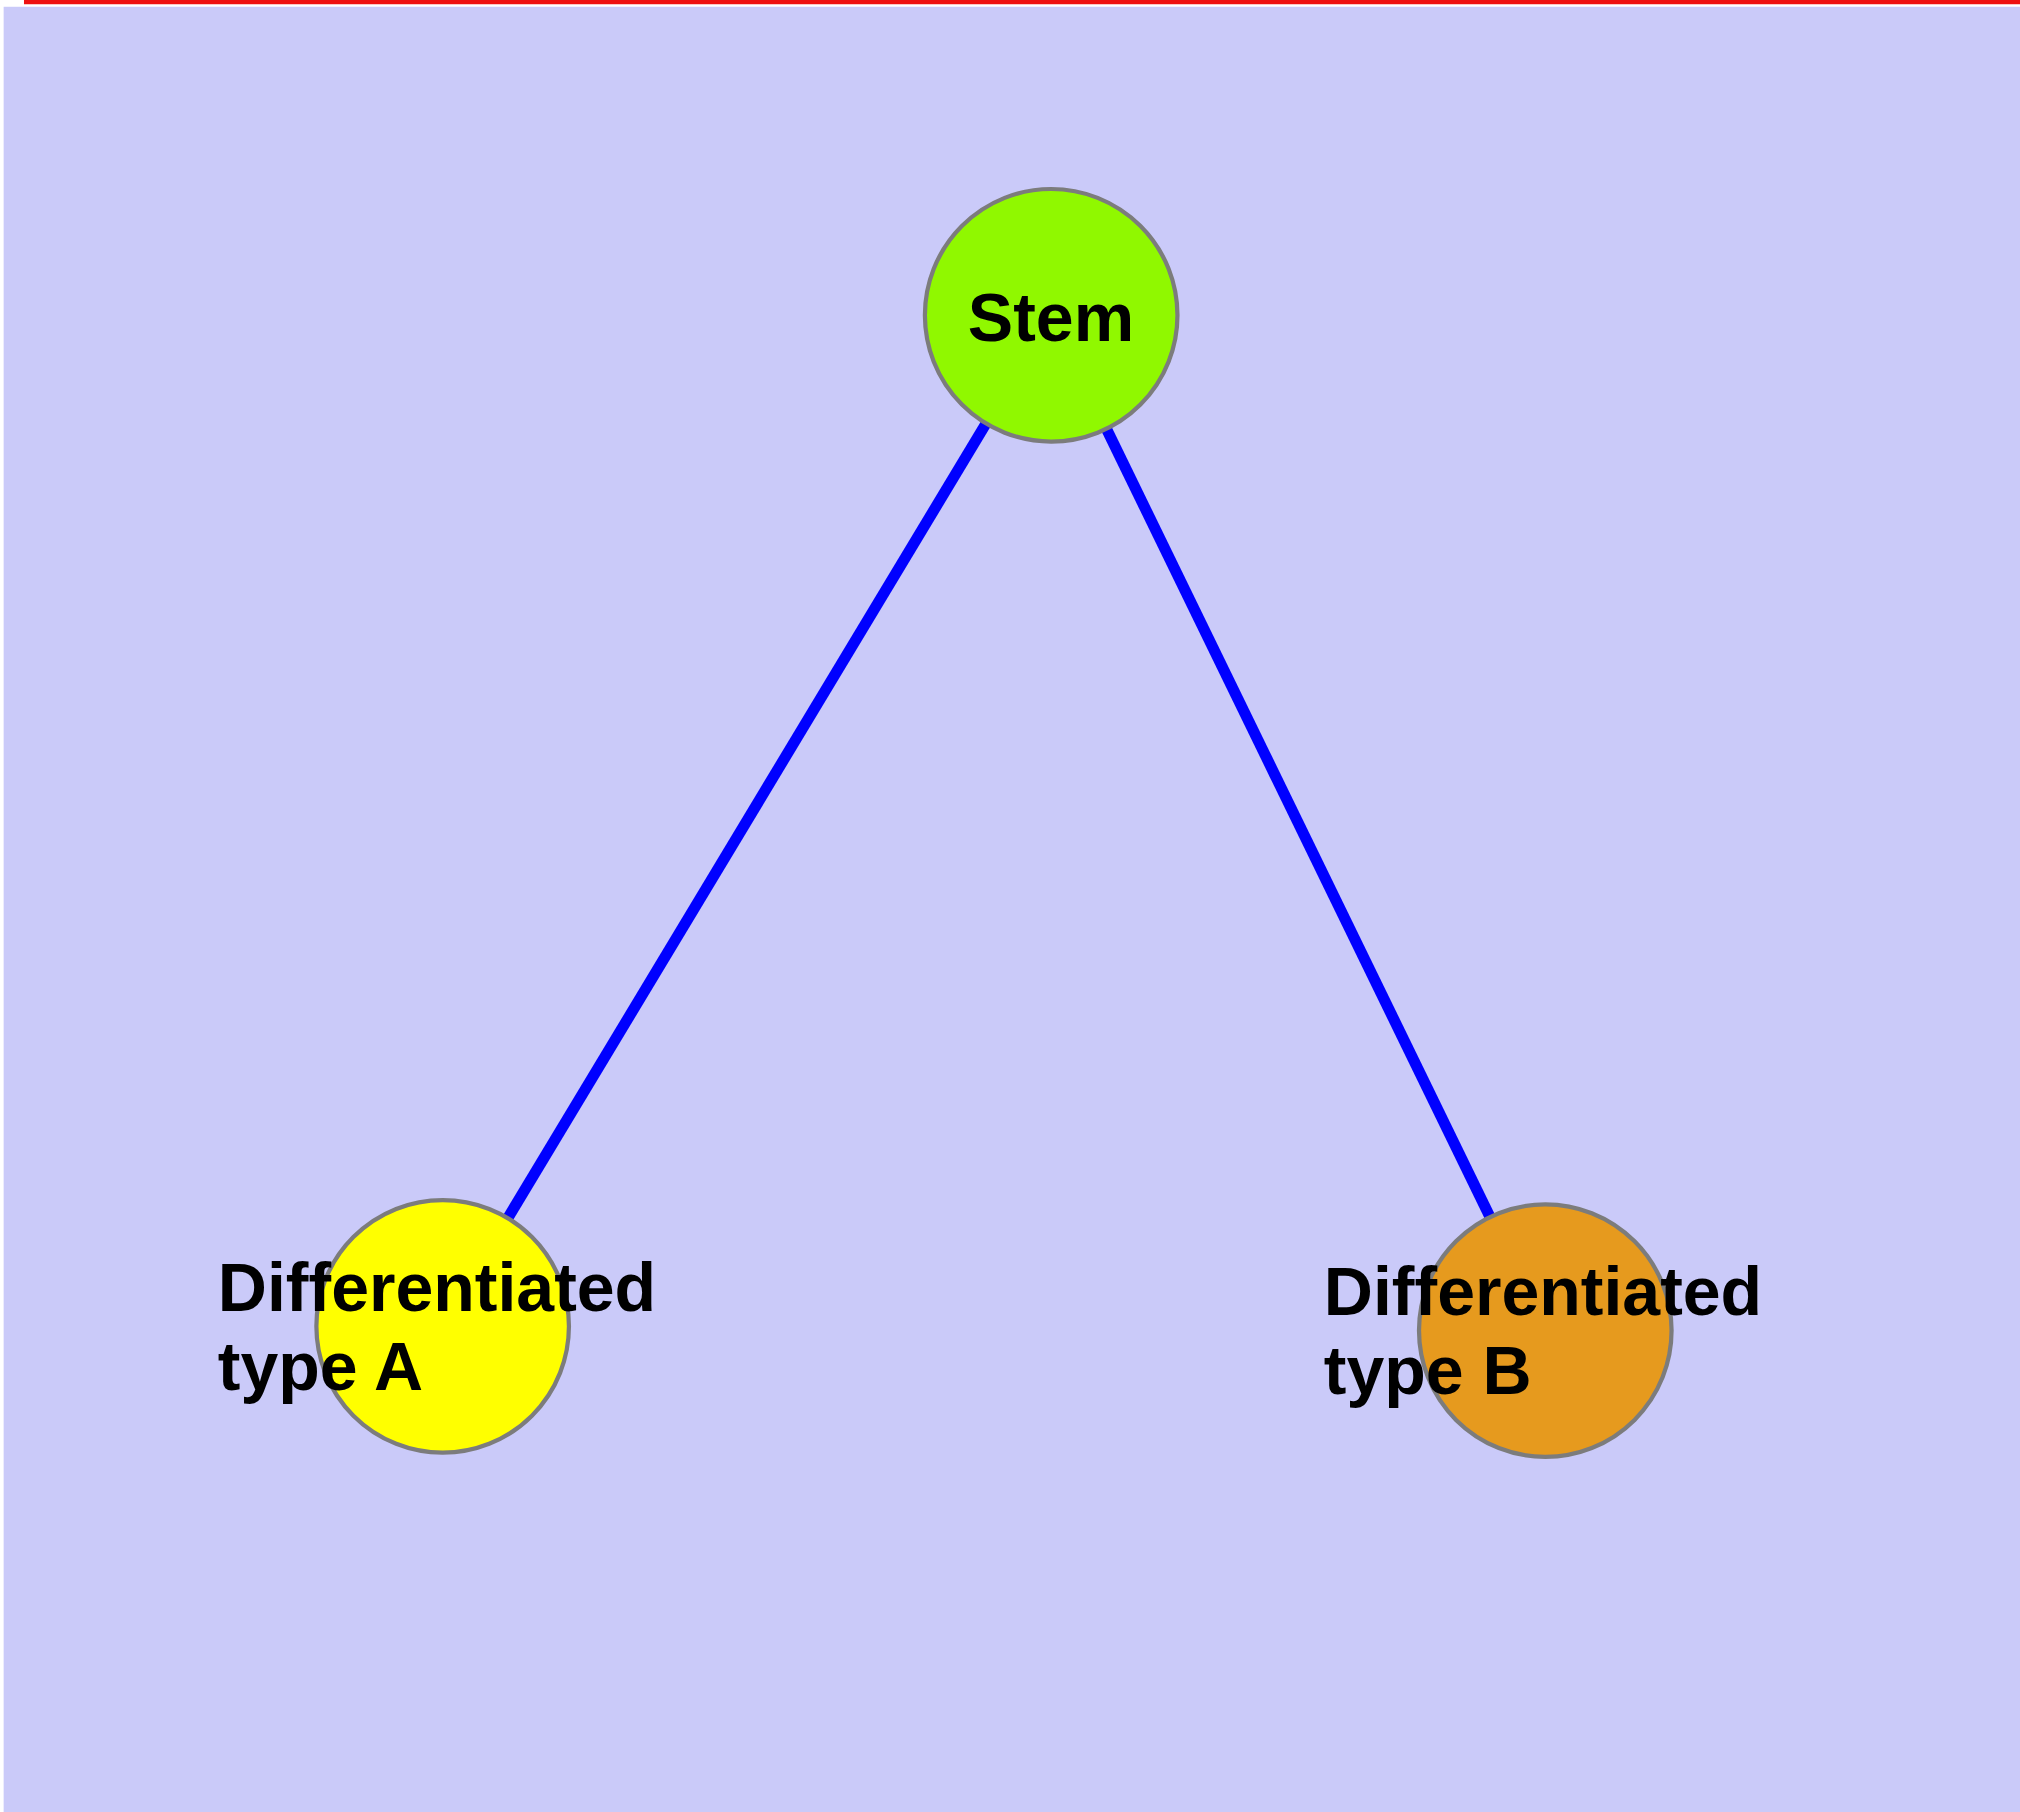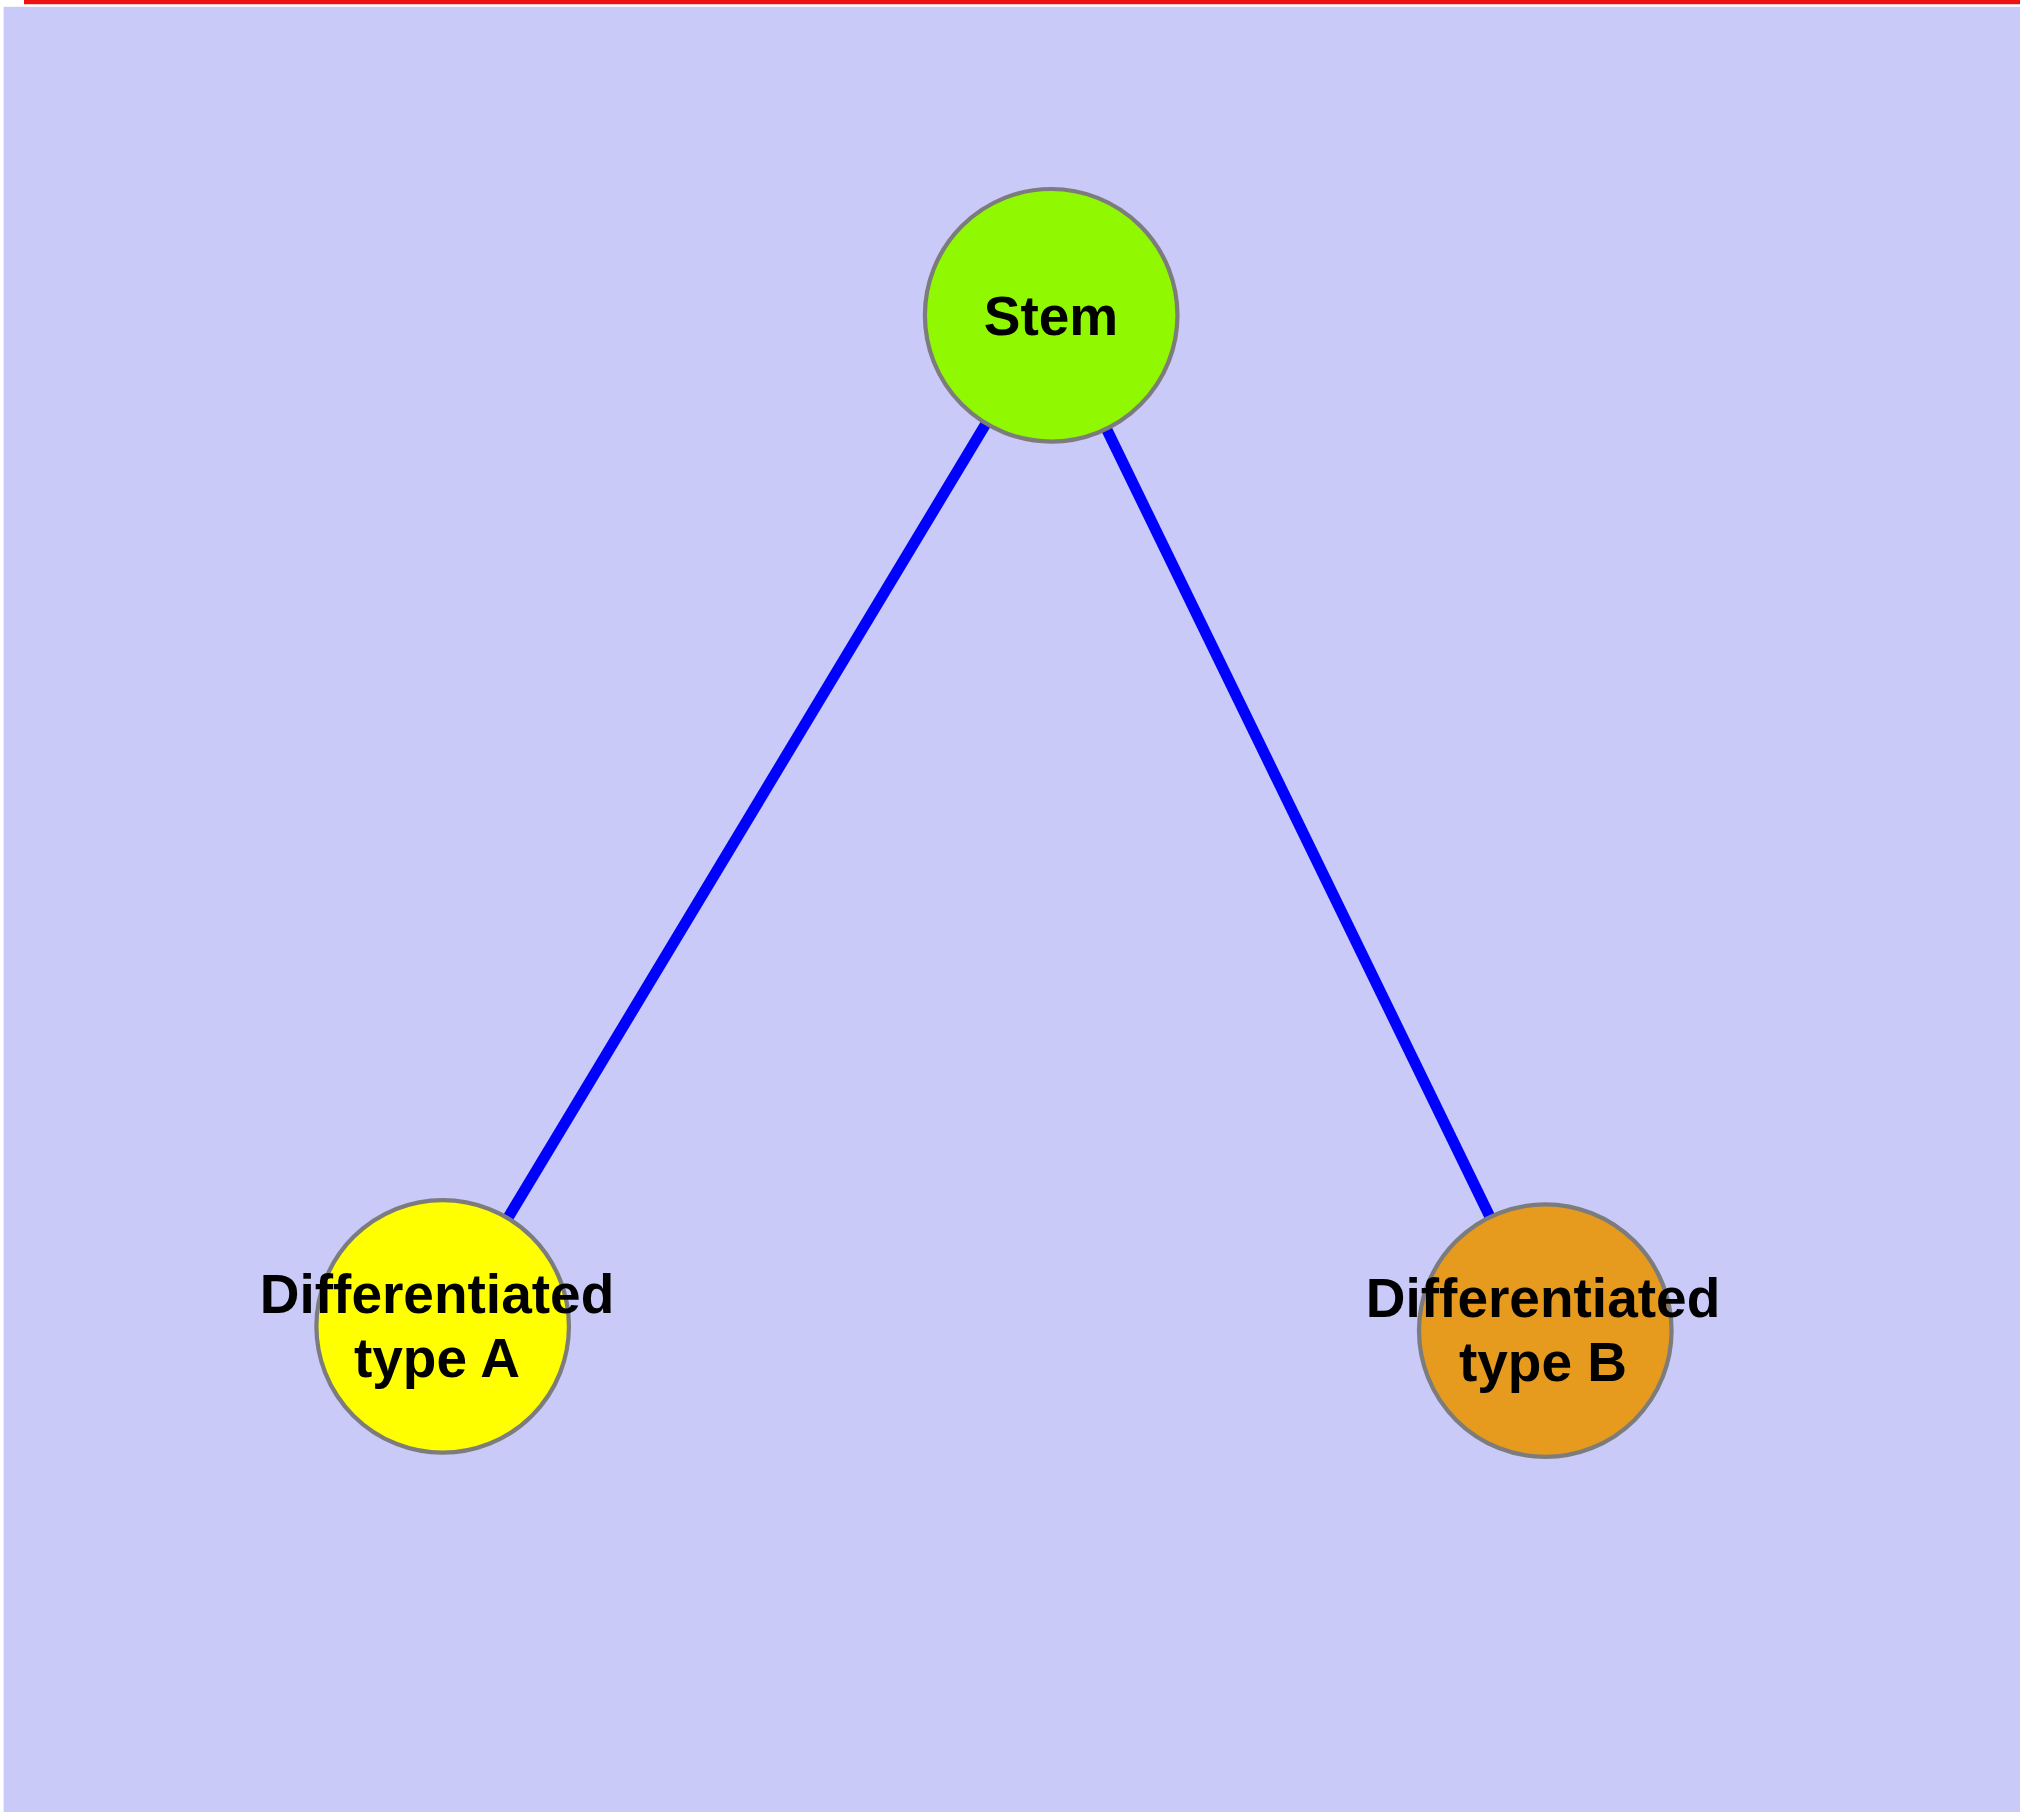--- a/index.html
+++ b/index.html
@@ -16,24 +16,24 @@
   }
   .stage svg {
     position: absolute;
     left: 0;
     top: 0;
     display: block;
   }
   .node-label {
     position: absolute;
     transform: translate(-50%, -50%);
-    text-align: center;
+    text-align: left;
     white-space: pre-line;
     font-weight: bold;
-    font-size: 55px;
+    font-size: 68px;
     line-height: 1.16;
     color: #000000;
     z-index: 3;
     pointer-events: none;
   }
   .graph-circle {
     stroke: #7c7c7c;
     stroke-width: 5;
   }
   .graph-edge {

